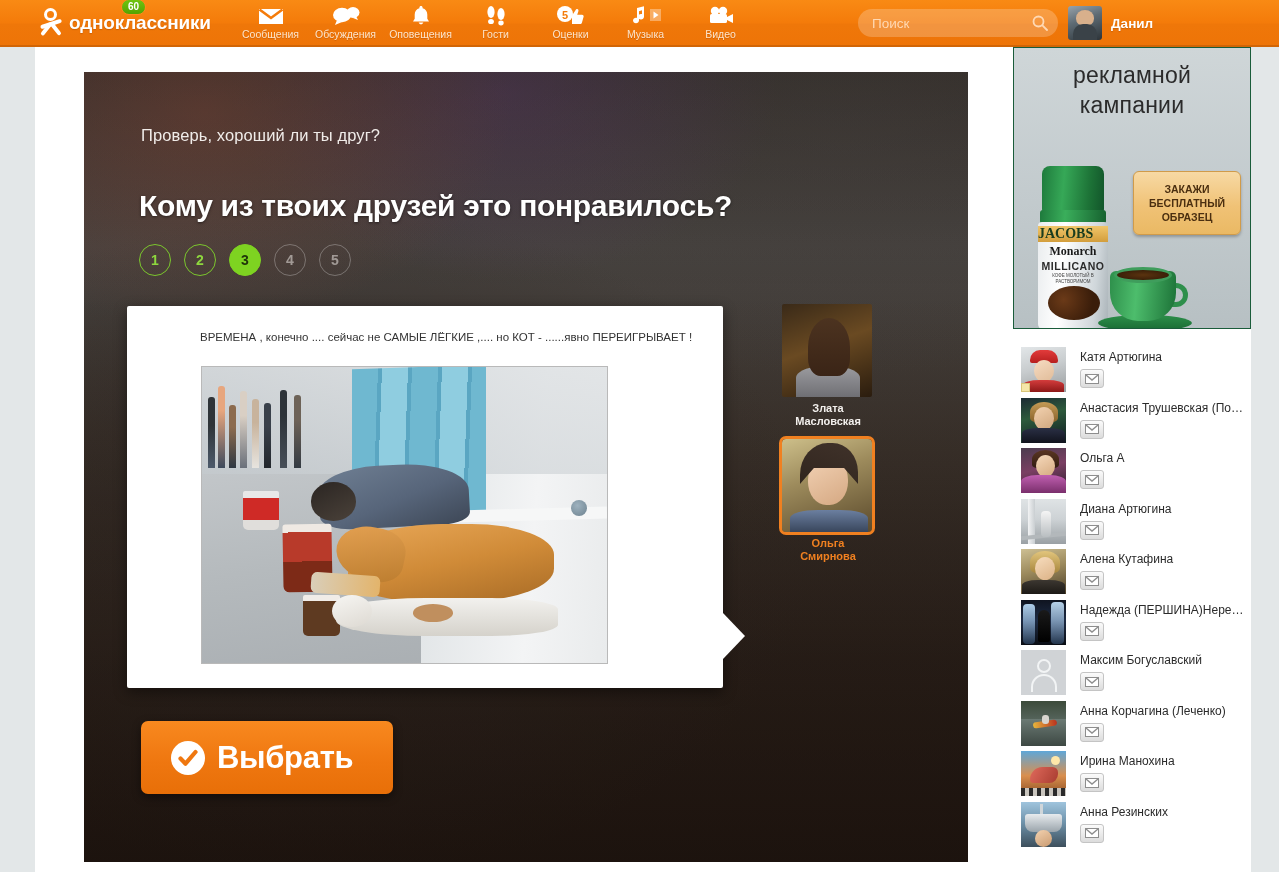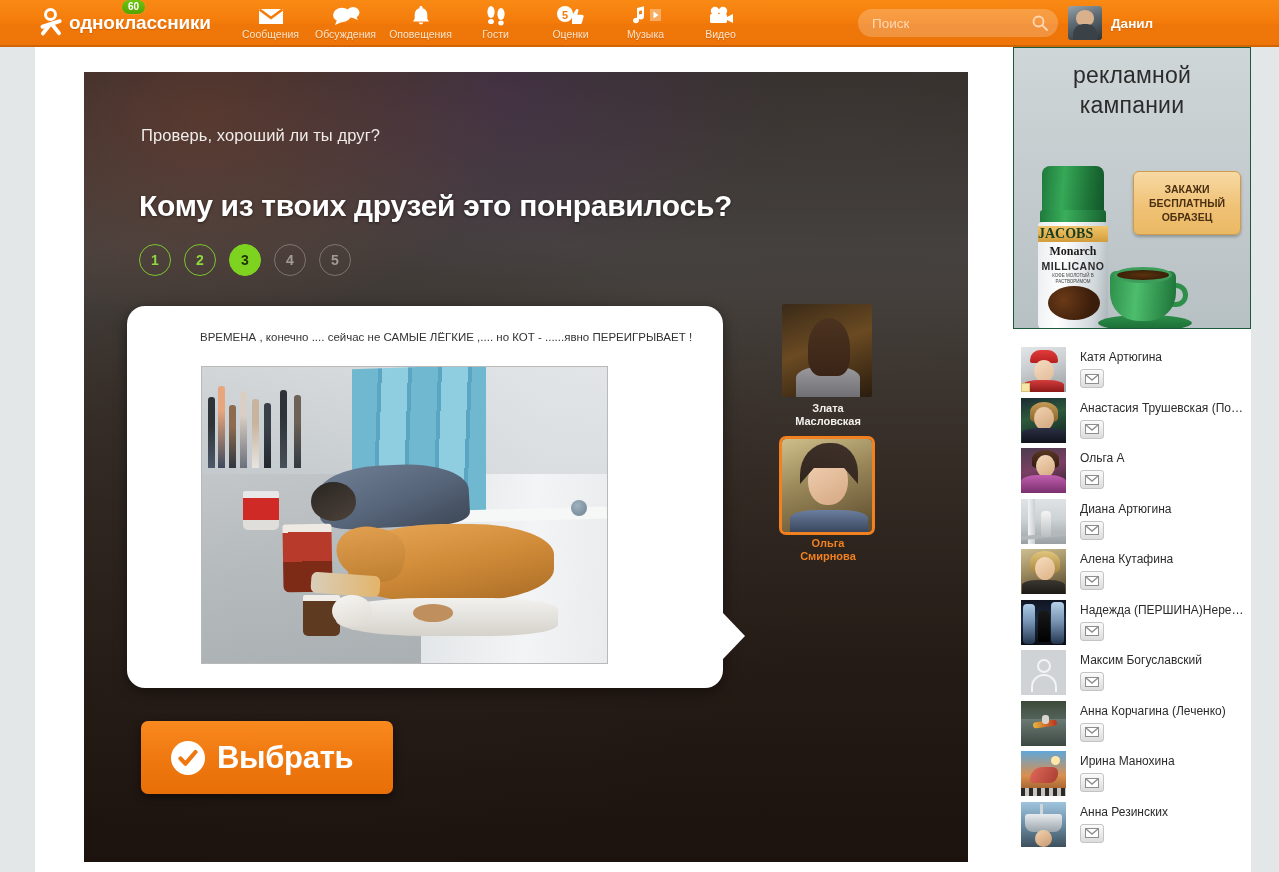--- a/index.html
+++ b/index.html
@@ -166,21 +166,21 @@
   }
   .step.done { border-color: #7bc62d; color: #8ed83e; }
   .step.current {
     background: #7ed321; border-color: #7ed321; color: #20340a;
   }
 
   
   .card {
     position: absolute; left: 141px; top: 306px;
     width: 596px; height: 382px;
-    background: #ffffff; border-radius: 18px;
+    background: #ffffff; border-radius: 2px;
     box-shadow: 0 4px 14px rgba(0,0,0,0.45);
   }
   .card-arrow {
     position: absolute; left: 737px; top: 613px;
     width: 0; height: 0;
     border-top: 23px solid transparent;
     border-bottom: 23px solid transparent;
     border-left: 22px solid #ffffff;
   }
   .card-text {

